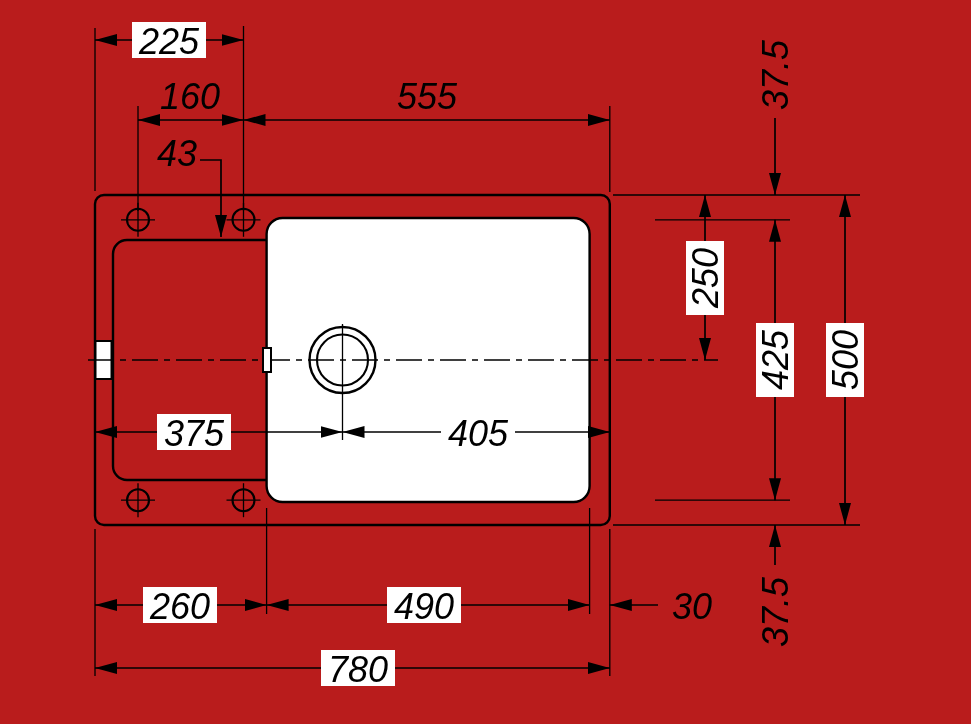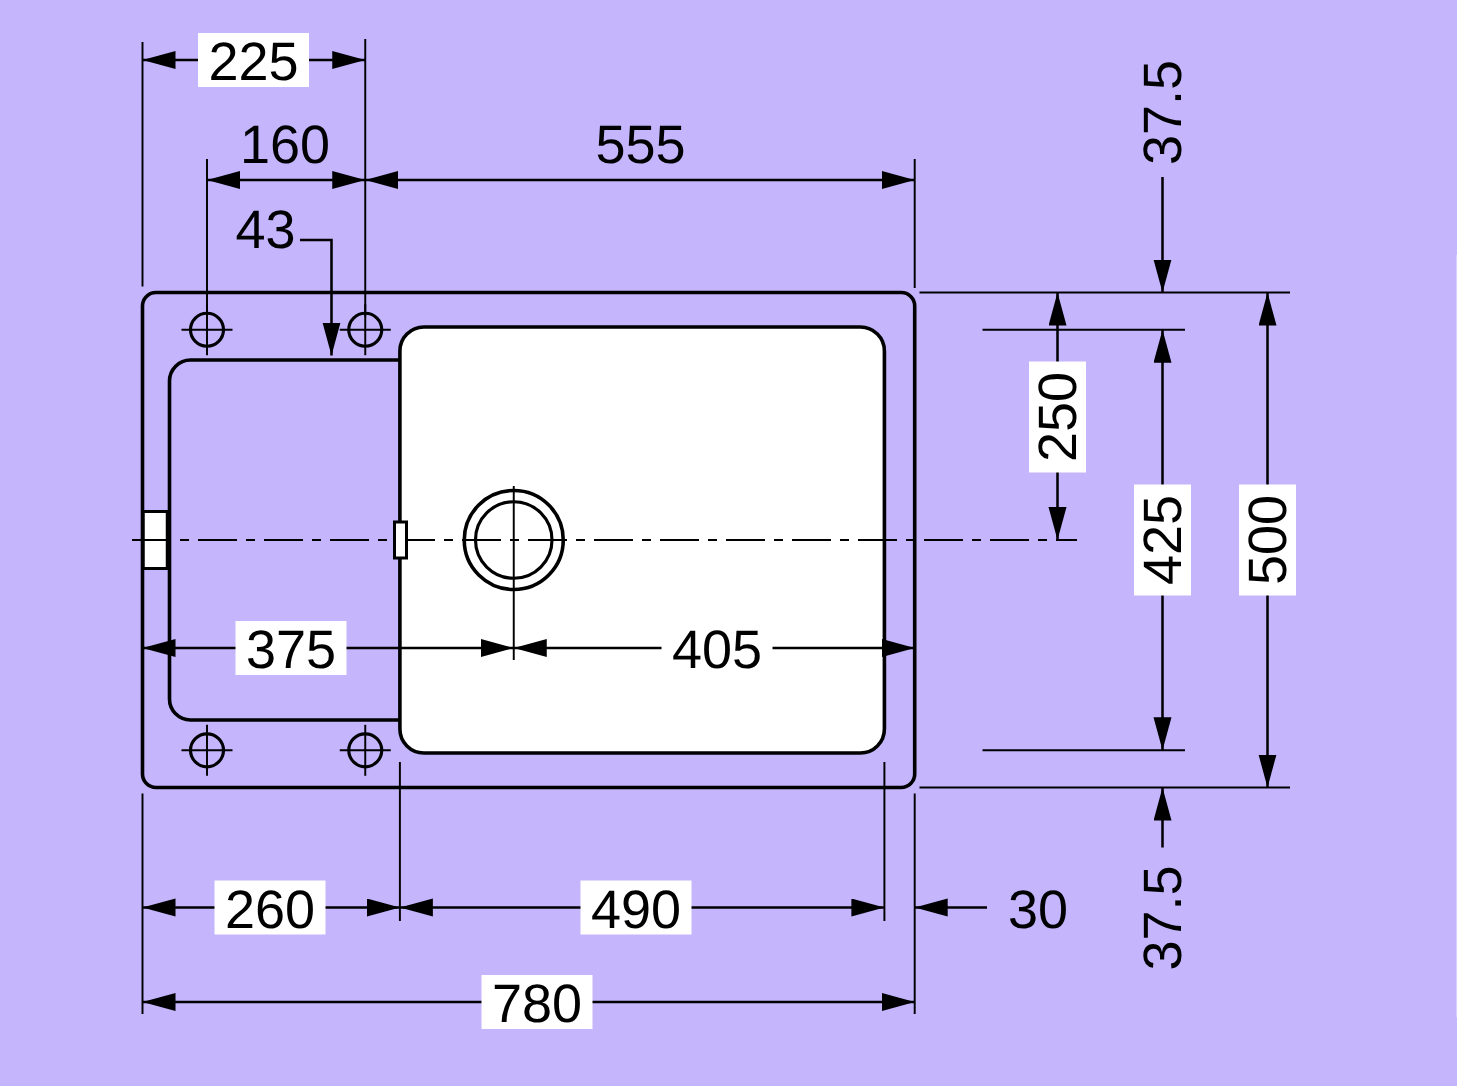--- a/index.html
+++ b/index.html
@@ -1,17 +1,17 @@
 <!DOCTYPE html>
 <html><head>
 <meta charset="utf-8">
 <style>
   html,body{margin:0;padding:0;background:#ffffff;}
   body{width:971px;height:724px;overflow:hidden;}
-  .canvas-wrap{width:971px;height:724px;background:#c4b5fd;}
+  .canvas-wrap{width:971px;height:724px;background:#b91c1c;font-style:italic;}
   svg{display:block;}
   
   .outline{fill:none;stroke:#000;stroke-width:2.4;}
   .outline-fill{fill:#ffffff;stroke:#000;stroke-width:2.4;}
   .feature{fill:#ffffff;stroke:#000;stroke-width:2;}
   .hole{fill:none;stroke:#000;stroke-width:2.1;}
   .thin{fill:none;stroke:#000;stroke-width:1.3;}
   .dim{fill:none;stroke:#000;stroke-width:1.7;}
   .cl{fill:none;stroke:#000;stroke-width:1.4;stroke-dasharray:26 6 6 6;}
   .bg{fill:#ffffff;stroke:none;}

